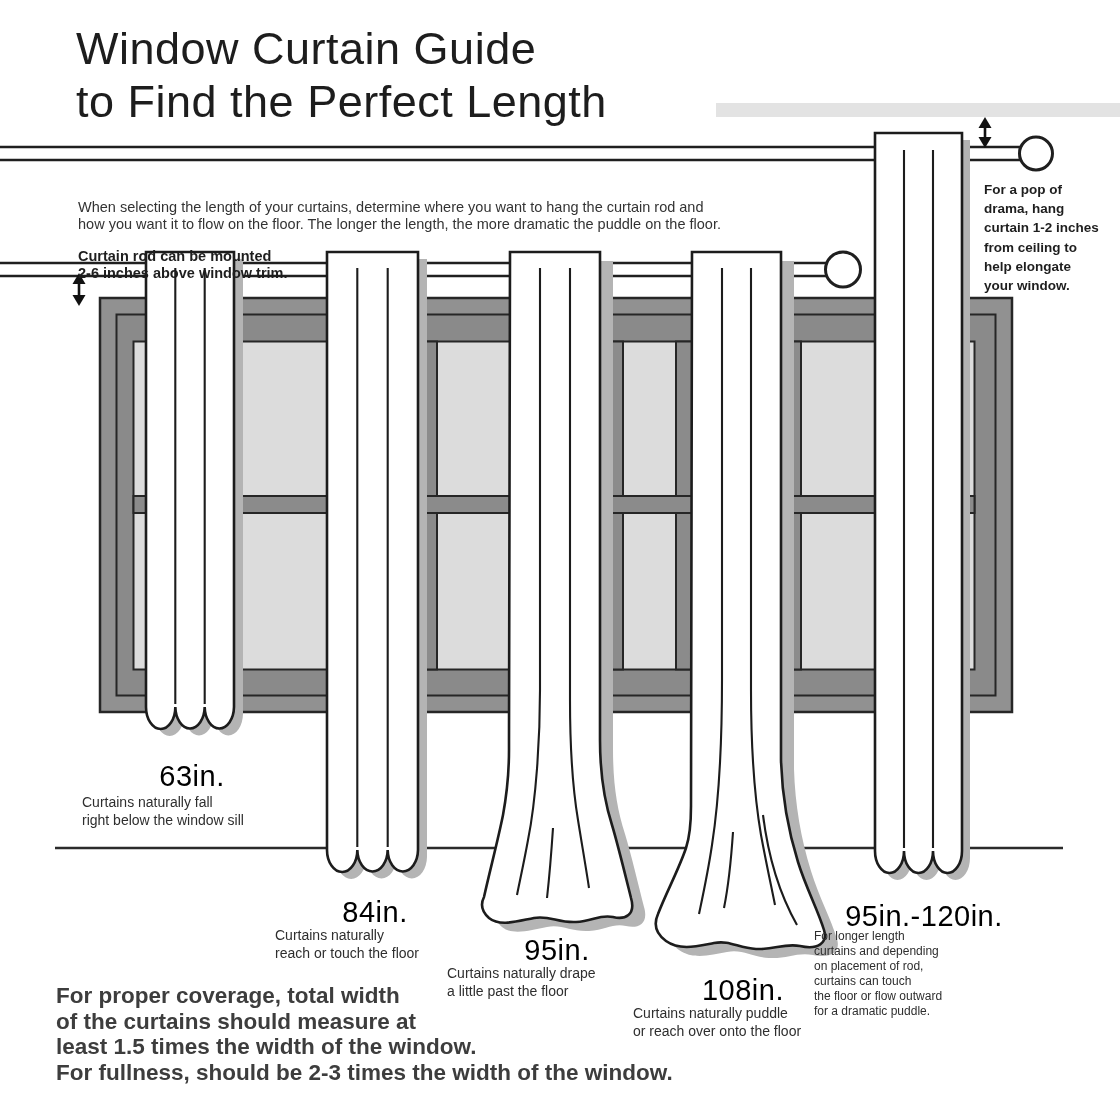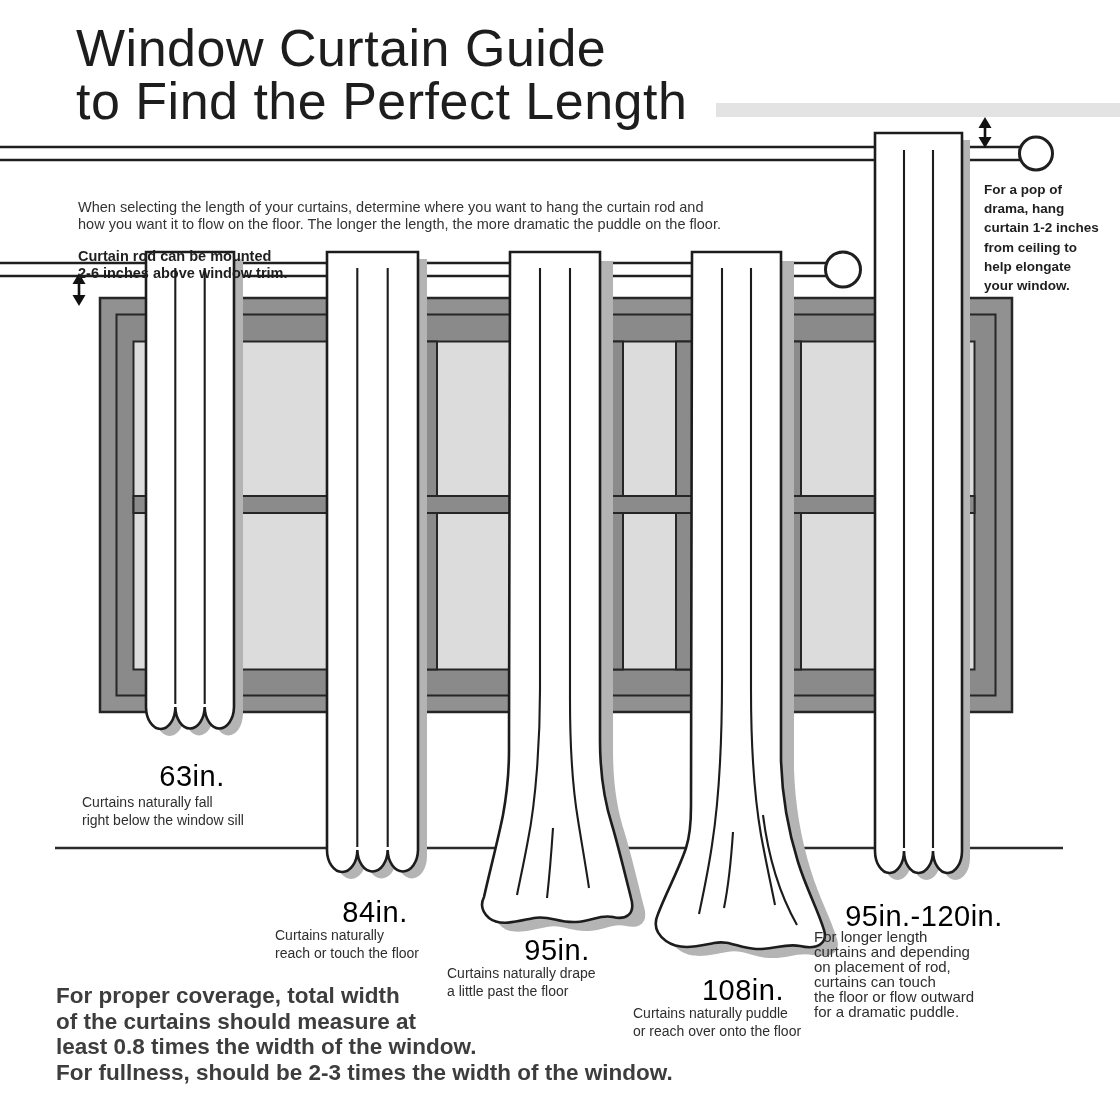--- a/index.html
+++ b/index.html
@@ -4,29 +4,29 @@
 <style>
   html,body{margin:0;padding:0;}
   body{
     width:1120px;height:1120px;position:relative;background:#ffffff;
     font-family:"Liberation Sans","DejaVu Sans",sans-serif;
     color:#222;overflow:hidden;
   }
   #art{position:absolute;left:0;top:0;z-index:1;}
   .txt{position:absolute;z-index:2;white-space:pre-line;}
   .title{
-    left:76px;top:22px;font-size:52px;line-height:53px;
+    left:76px;top:22px;font-size:45px;line-height:53px;
     color:#1d1d1d;letter-spacing:.5px;font-weight:400;
   }
   .intro{left:78px;top:166px;font-size:14.5px;line-height:17px;color:#333;margin-top:33px;}
   .rod-note{left:78px;top:209px;font-size:14.5px;line-height:17px;font-weight:bold;color:#1e1e1e;margin-top:39px;}
   .ceiling-note{left:984px;top:180px;width:150px;font-size:13.5px;line-height:19.2px;font-weight:bold;color:#1e1e1e;}
   .len-label{font-size:29px;color:#000000;text-align:center;letter-spacing:.5px;}
   .len-desc{font-size:14px;line-height:17.5px;color:#2e2e2e;}
-  .len-desc.tight{font-size:15px;line-height:15px;}
+  .len-desc.tight{font-size:12px;line-height:15px;}
   .lbl-63{left:92px;top:760px;width:200px;}
   .dsc-63{left:82px;top:794px;width:220px;}
   .lbl-84{left:275px;top:896px;width:200px;}
   .dsc-84{left:275px;top:927px;width:200px;}
   .lbl-95{left:457px;top:934px;width:200px;}
   .dsc-95{left:447px;top:965px;width:220px;}
   .lbl-108{left:633px;top:974px;width:220px;}
   .dsc-108{left:633px;top:1005px;width:220px;}
   .lbl-120{left:814px;top:900px;width:220px;}
   .dsc-120{left:814px;top:929px;width:220px;}
@@ -149,14 +149,14 @@
 <div class="txt len-label lbl-120">95in.-120in.</div>
 <div class="txt len-desc tight dsc-120">For longer length
 curtains and depending
 on placement of rod,
 curtains can touch
 the floor or flow outward
 for a dramatic puddle.</div>
 
 <div class="txt footer">For proper coverage, total width
 of the curtains should measure at
-least 0.8 times the width of the window.
+least 1.5 times the width of the window.
 For fullness, should be 2-3 times the width of the window.</div>
 
 </body></html>

